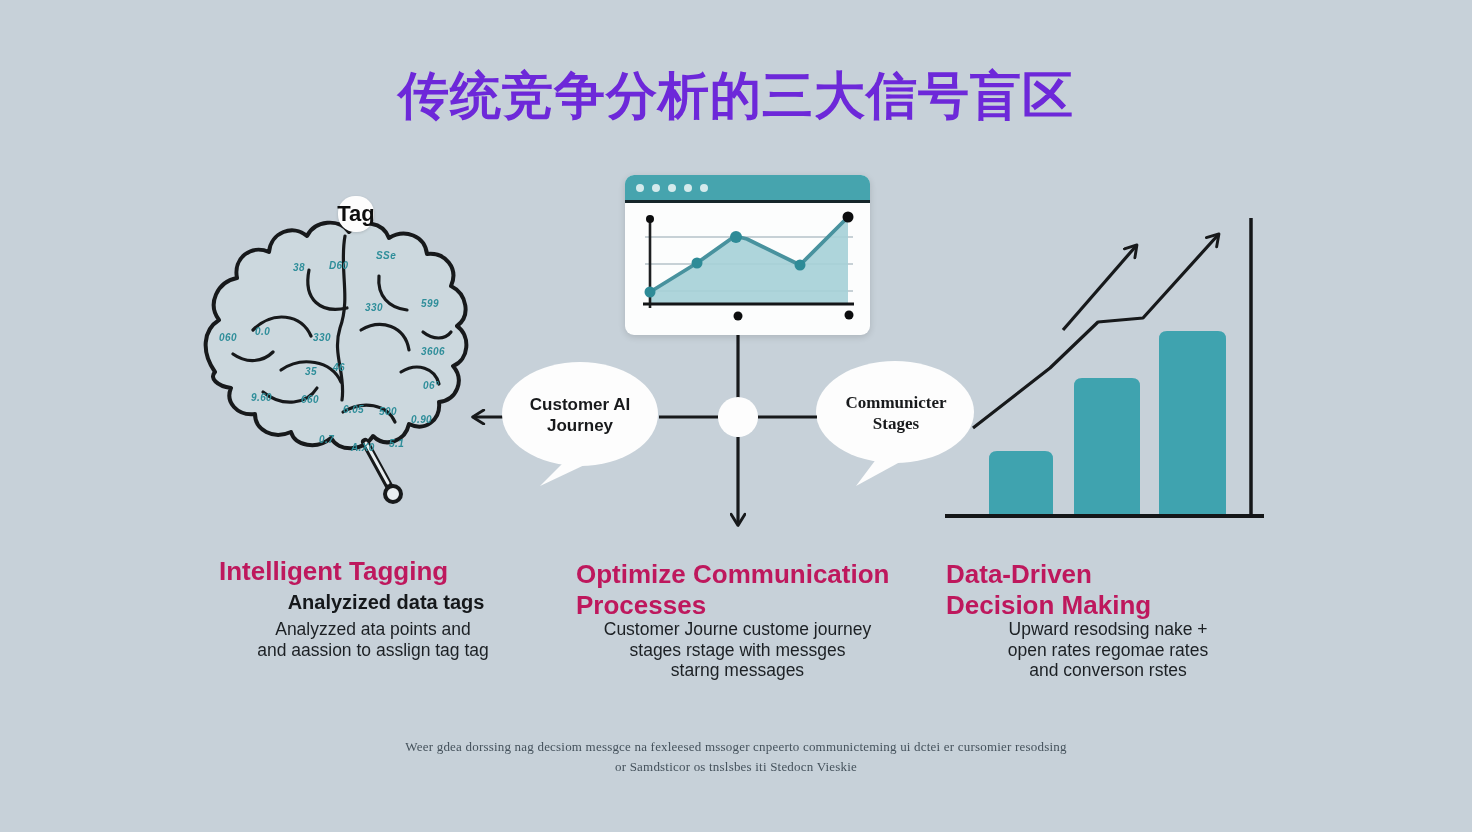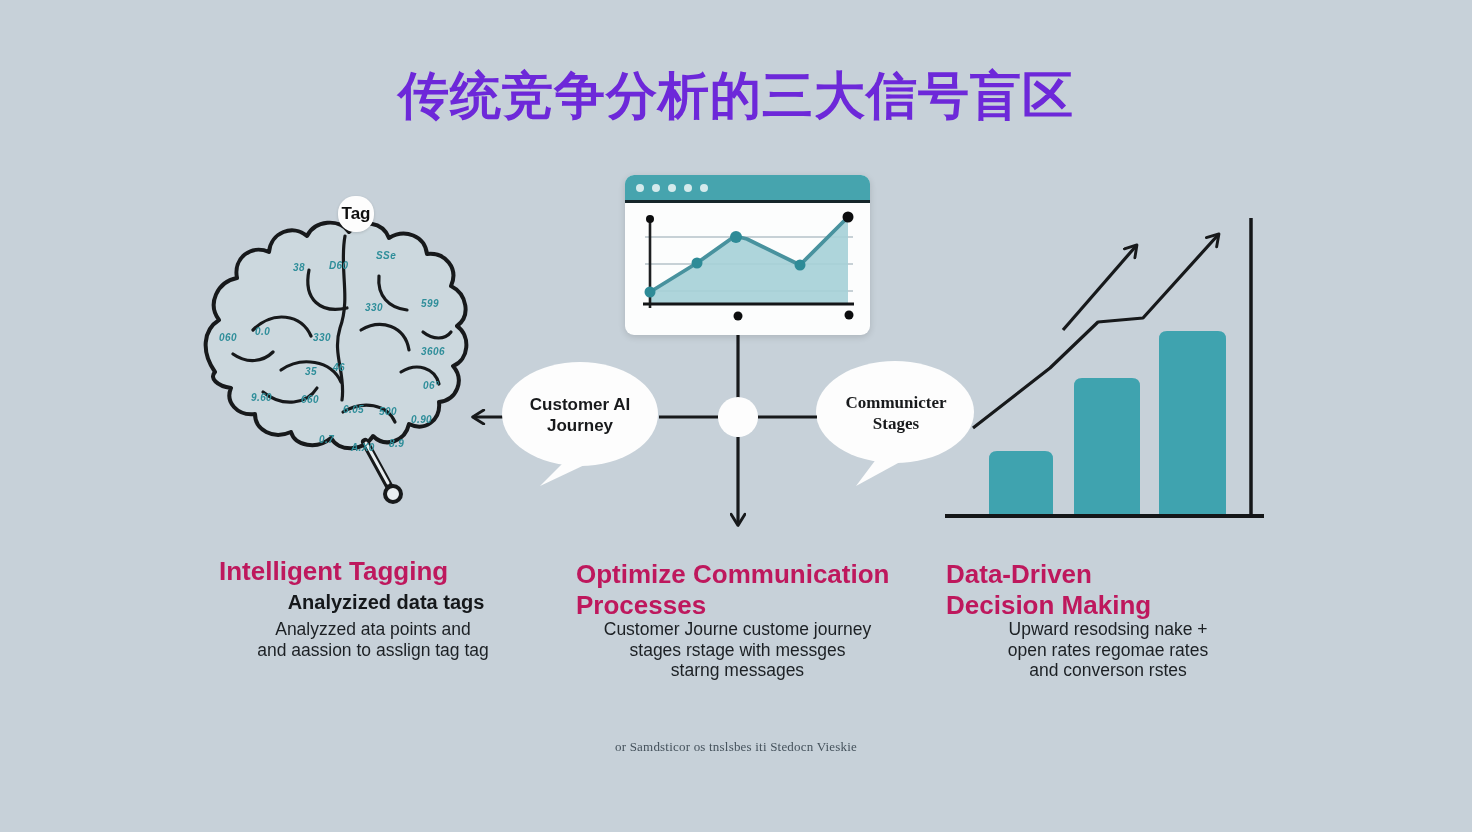--- a/index.html
+++ b/index.html
@@ -12,21 +12,21 @@
   .overlay{position:absolute;left:0;top:0;}
   .title{
     position:absolute;top:62px;left:0;width:100%;margin:0;
     text-align:center;font-size:51px;font-weight:700;color:#6d28d9;
     letter-spacing:1px;
   }
   .tag-badge{
     position:absolute;left:338px;top:196px;width:36px;height:36px;
     background:#fdfdfd;border-radius:17px;
     display:flex;align-items:center;justify-content:center;
-    font-size:17px;font-weight:700;color:#0e0e0e;
+    font-size:22px;font-weight:700;color:#0e0e0e;
     box-shadow:0 1px 3px rgba(0,0,0,.15);
   }
   .brain-tags{position:absolute;left:193px;top:212px;width:280px;height:300px;}
   .brain-tags span{
     position:absolute;font-size:10px;font-weight:700;color:#2f8e9a;
     letter-spacing:.4px;font-style:italic;white-space:nowrap;
   }
   .window{
     position:absolute;left:625px;top:175px;width:245px;height:160px;
     border-radius:9px;background:#fcfdfd;
@@ -165,21 +165,21 @@
     <span style="left:112px;top:154px">35</span>
     <span style="left:140px;top:150px">46</span>
     <span style="left:58px;top:180px">9.60</span>
     <span style="left:108px;top:182px">660</span>
     <span style="left:150px;top:192px">6.05</span>
     <span style="left:186px;top:194px">500</span>
     <span style="left:230px;top:168px">06°</span>
     <span style="left:218px;top:202px">0.90</span>
     <span style="left:126px;top:222px">0.7</span>
     <span style="left:158px;top:230px">A.X0</span>
-    <span style="left:196px;top:226px">8.9</span>
+    <span style="left:196px;top:226px">5.1</span>
   </div>
 
   <div class="tag-badge">Tag</div>
 
   <div class="window">
     <div class="window-header">
       <span class="dot"></span>
       <span class="dot"></span>
       <span class="dot"></span>
       <span class="dot"></span>
@@ -241,16 +241,17 @@
     <div>stages rstage with messges</div>
     <div>starng messages</div>
   </div>
   <div class="col-body cb-right">
     <div>Upward resodsing nake +</div>
     <div>open  rates regomae rates</div>
     <div>and converson rstes</div>
   </div>
 
   <div class="footer">
+    <div>Weer gdea dorssing nag decsiom messgce na fexleesed mssoger cnpeerto communicteming ui dctei er cursomier resodsing</div>
     <div>or Samdsticor os tnslsbes iti Stedocn Vieskie</div>
   </div>
 
 </div>
 
 </body></html>

